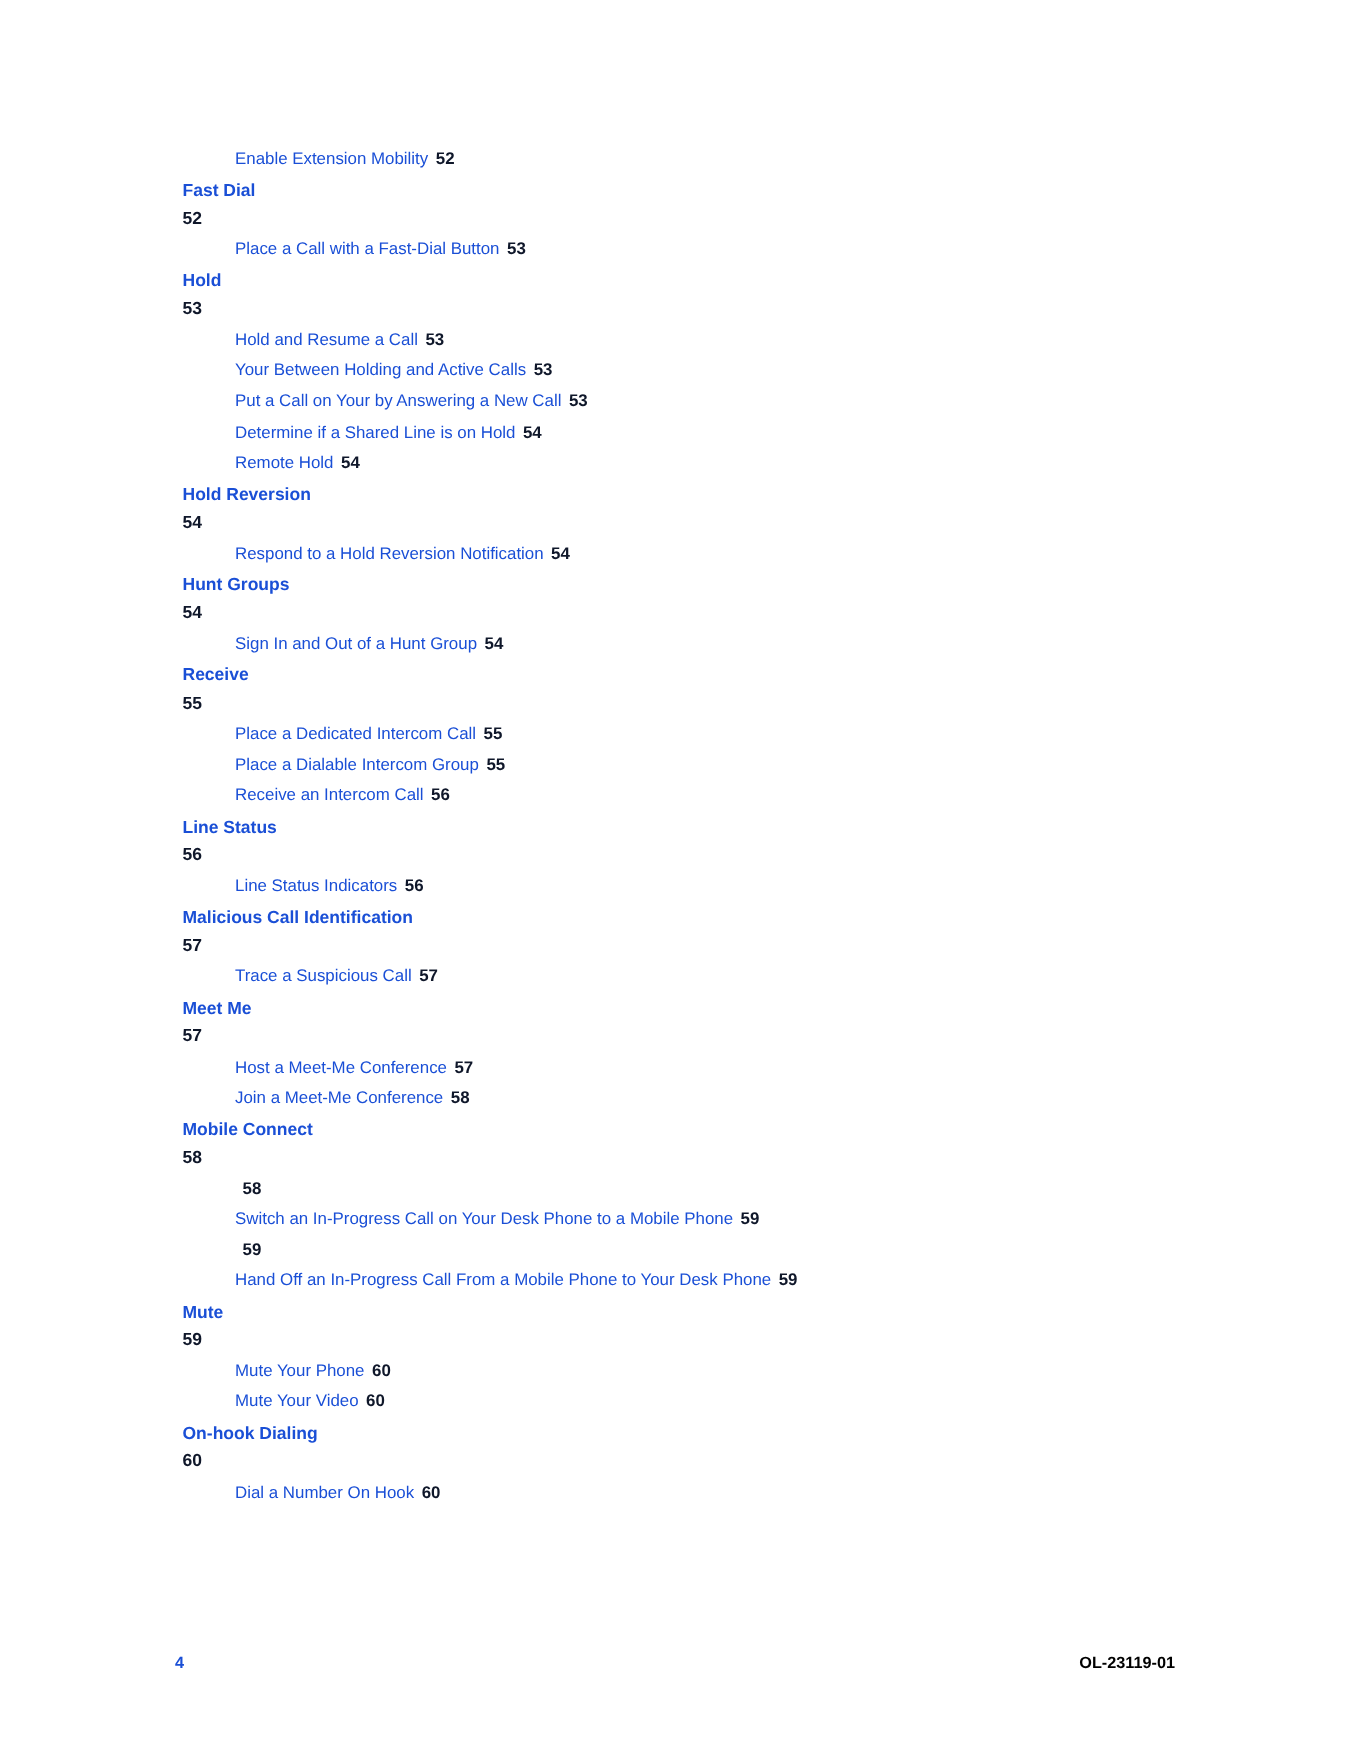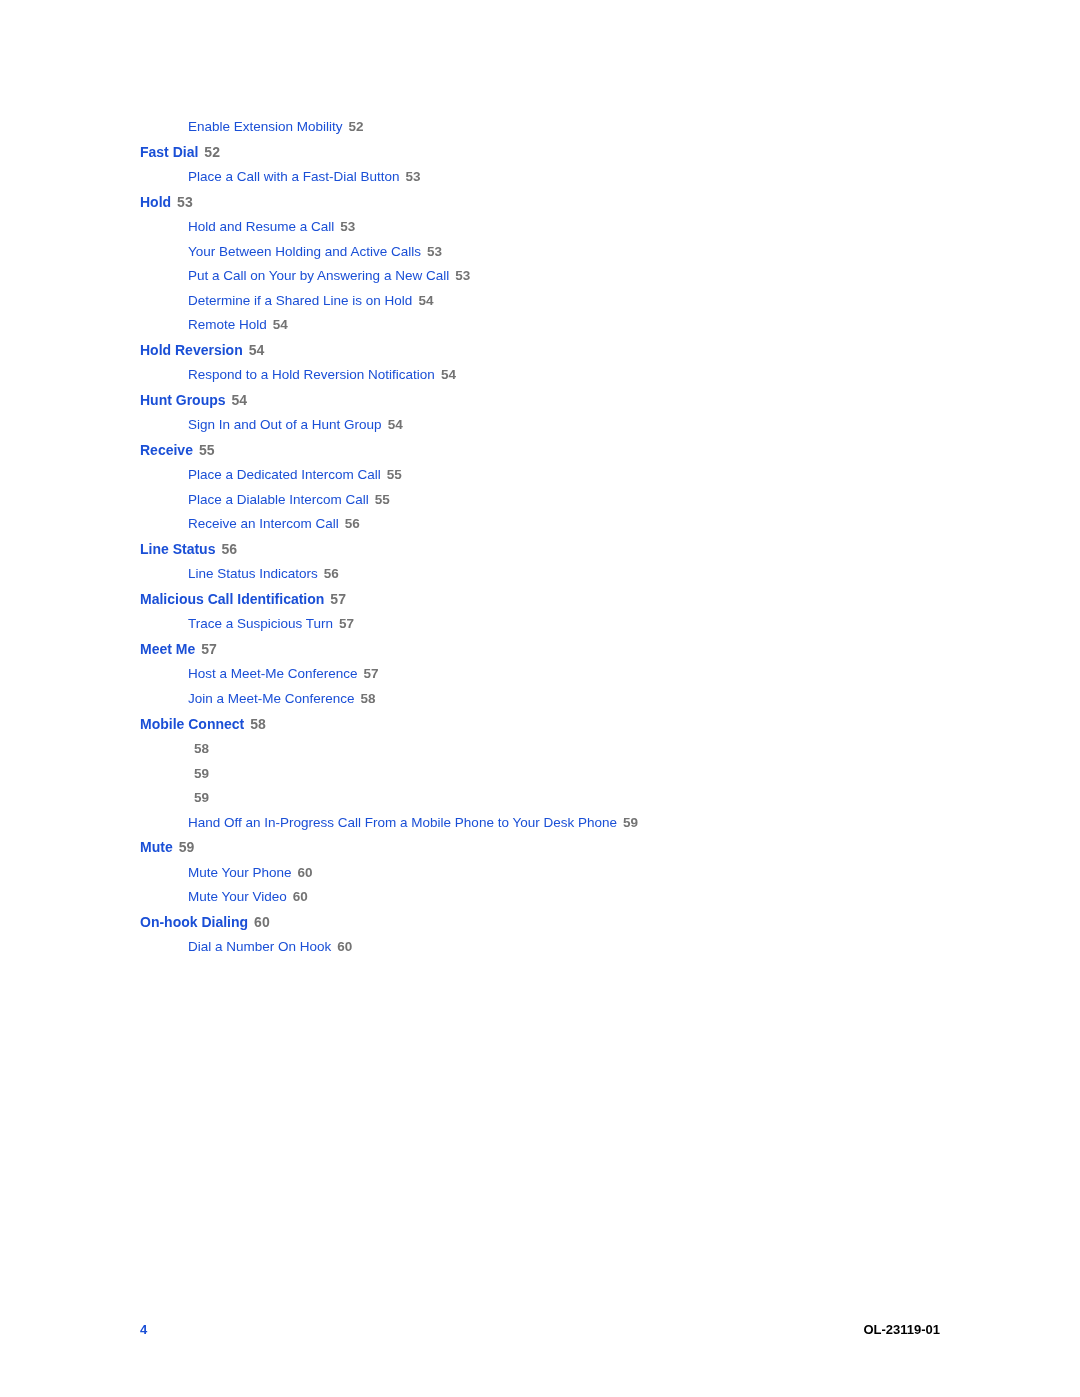--- a/index.html
+++ b/index.html
@@ -29,29 +29,30 @@
       line-height: 1.6;
     }
 
     .toc-item-text {
       display: inline;
     }
 
     .toc-item-number {
       font-weight: bold;
       margin-left: 6px;
-      color: #737373;
+      color: #0f172a;
       text-align: center;
     }
 
     .level1 {
       color: #1a4fd6;
       font-weight: bold;
       font-size: 14px;
       margin-top: 2px;
+      flex-direction: column;
     }
 
     .level2 {
       color: #1a4fd6;
       font-size: 13.5px;
       padding-left: 48px;
     }
 
     .page-footer {
       position: absolute;
@@ -135,41 +136,41 @@
       </div>
       <div class="toc-item level1">
         <span class="toc-item-text">Receive</span>
         <span class="toc-item-number">55</span>
       </div>
       <div class="toc-item level2">
         <span class="toc-item-text">Place a Dedicated Intercom Call</span>
         <span class="toc-item-number">55</span>
       </div>
       <div class="toc-item level2">
-        <span class="toc-item-text">Place a Dialable Intercom Call</span>
+        <span class="toc-item-text">Place a Dialable Intercom Group</span>
         <span class="toc-item-number">55</span>
       </div>
       <div class="toc-item level2">
         <span class="toc-item-text">Receive an Intercom Call</span>
         <span class="toc-item-number">56</span>
       </div>
       <div class="toc-item level1">
         <span class="toc-item-text">Line Status</span>
         <span class="toc-item-number">56</span>
       </div>
       <div class="toc-item level2">
         <span class="toc-item-text">Line Status Indicators</span>
         <span class="toc-item-number">56</span>
       </div>
       <div class="toc-item level1">
         <span class="toc-item-text">Malicious Call Identification</span>
         <span class="toc-item-number">57</span>
       </div>
       <div class="toc-item level2">
-        <span class="toc-item-text">Trace a Suspicious Turn</span>
+        <span class="toc-item-text">Trace a Suspicious Call</span>
         <span class="toc-item-number">57</span>
       </div>
       <div class="toc-item level1">
         <span class="toc-item-text">Meet Me</span>
         <span class="toc-item-number">57</span>
       </div>
       <div class="toc-item level2">
         <span class="toc-item-text">Host a Meet-Me Conference</span>
         <span class="toc-item-number">57</span>
       </div>
@@ -178,20 +179,21 @@
         <span class="toc-item-number">58</span>
       </div>
       <div class="toc-item level1">
         <span class="toc-item-text">Mobile Connect</span>
         <span class="toc-item-number">58</span>
       </div>
       <div class="toc-item level2">
         <span class="toc-item-number">58</span>
       </div>
       <div class="toc-item level2">
+        <span class="toc-item-text">Switch an In-Progress Call on Your Desk Phone to a Mobile Phone</span>
         <span class="toc-item-number">59</span>
       </div>
       <div class="toc-item level2">
         <span class="toc-item-number">59</span>
       </div>
       <div class="toc-item level2">
         <span class="toc-item-text">Hand Off an In-Progress Call From a Mobile Phone to Your Desk Phone</span>
         <span class="toc-item-number">59</span>
       </div>
       <div class="toc-item level1">

